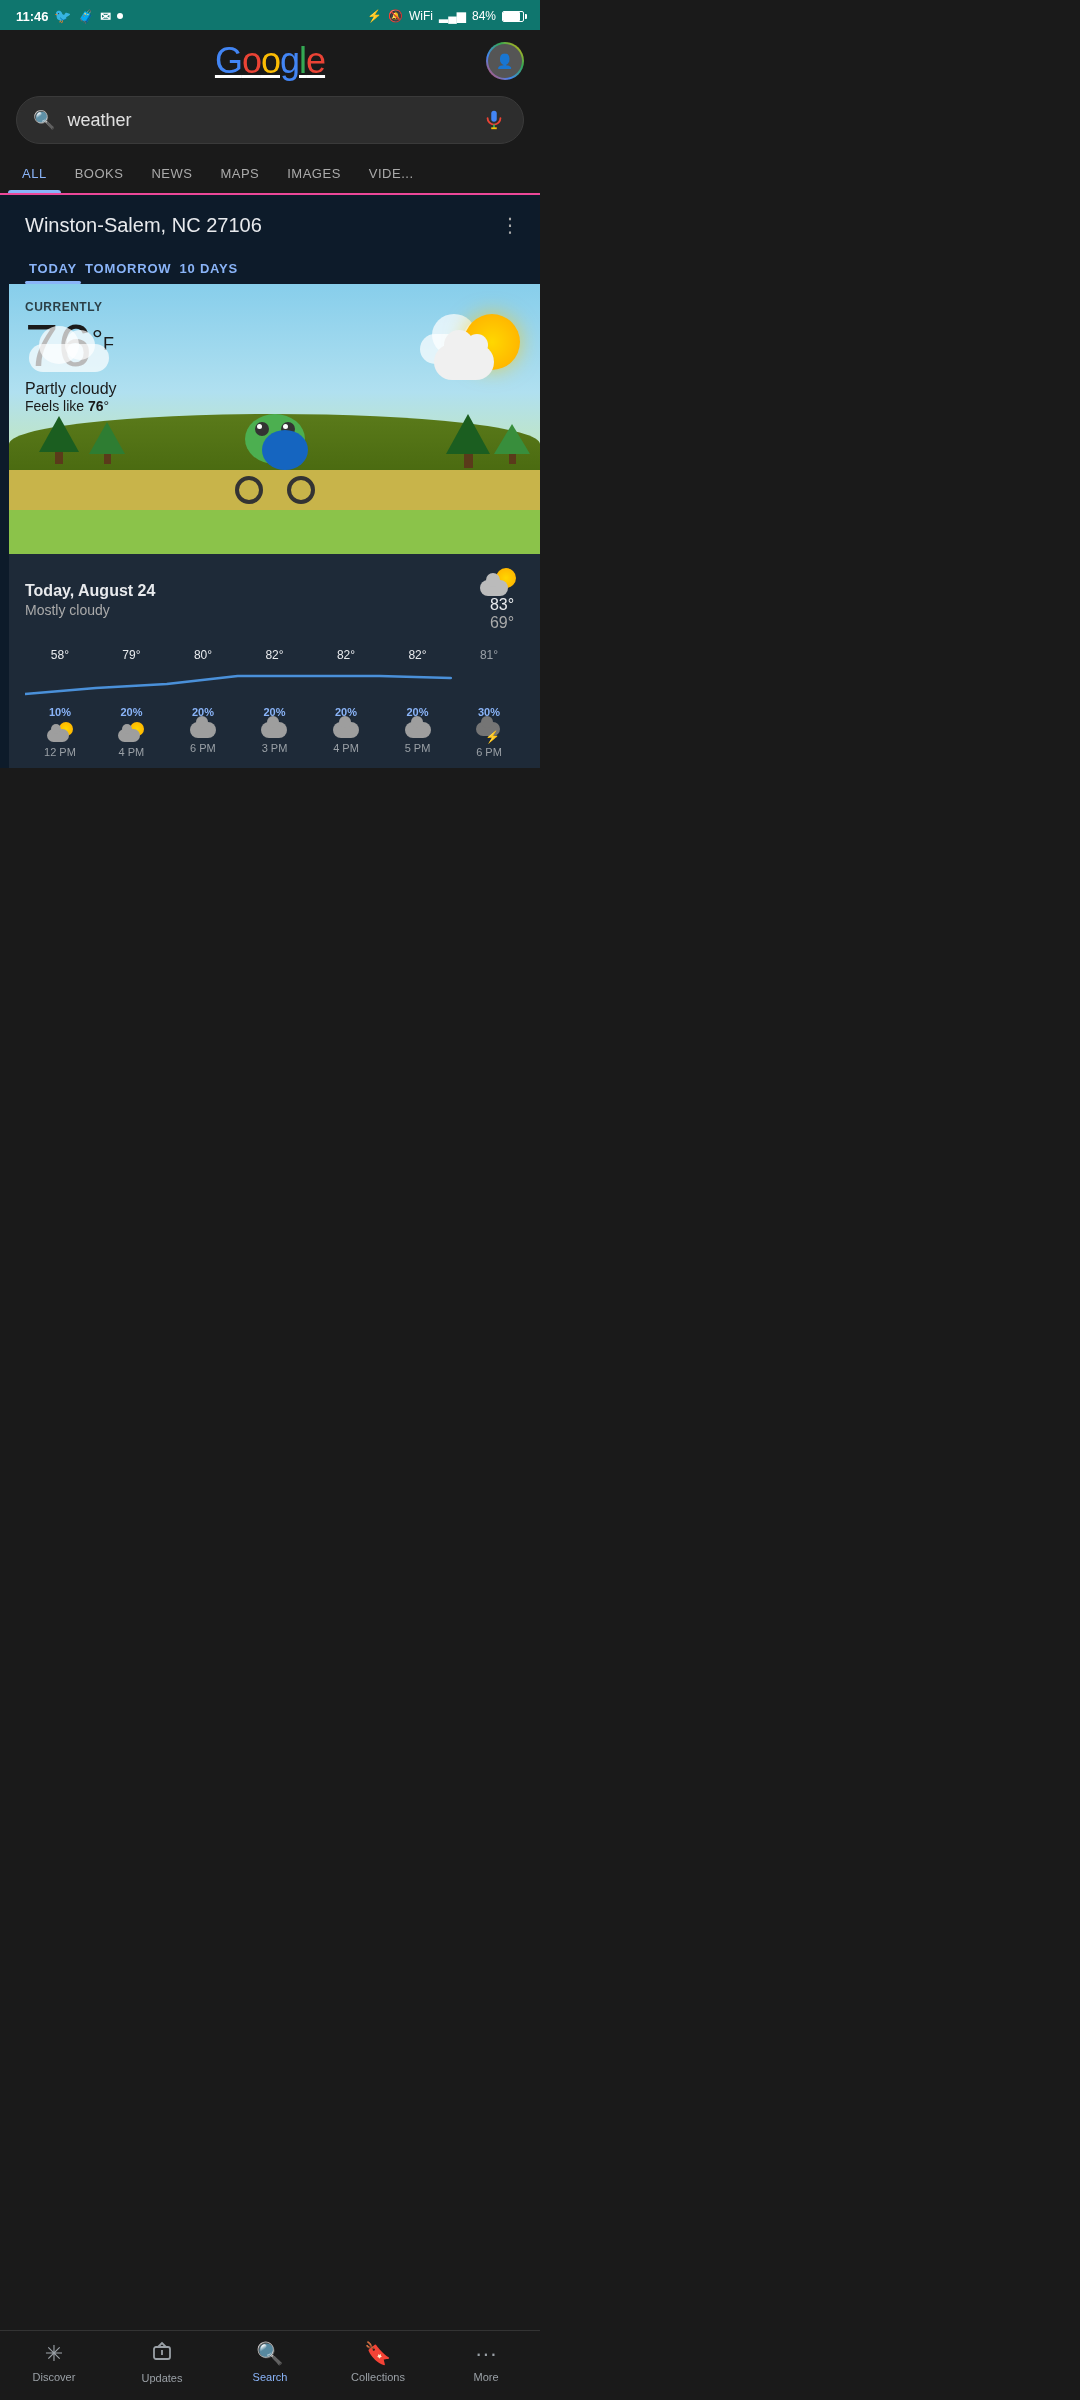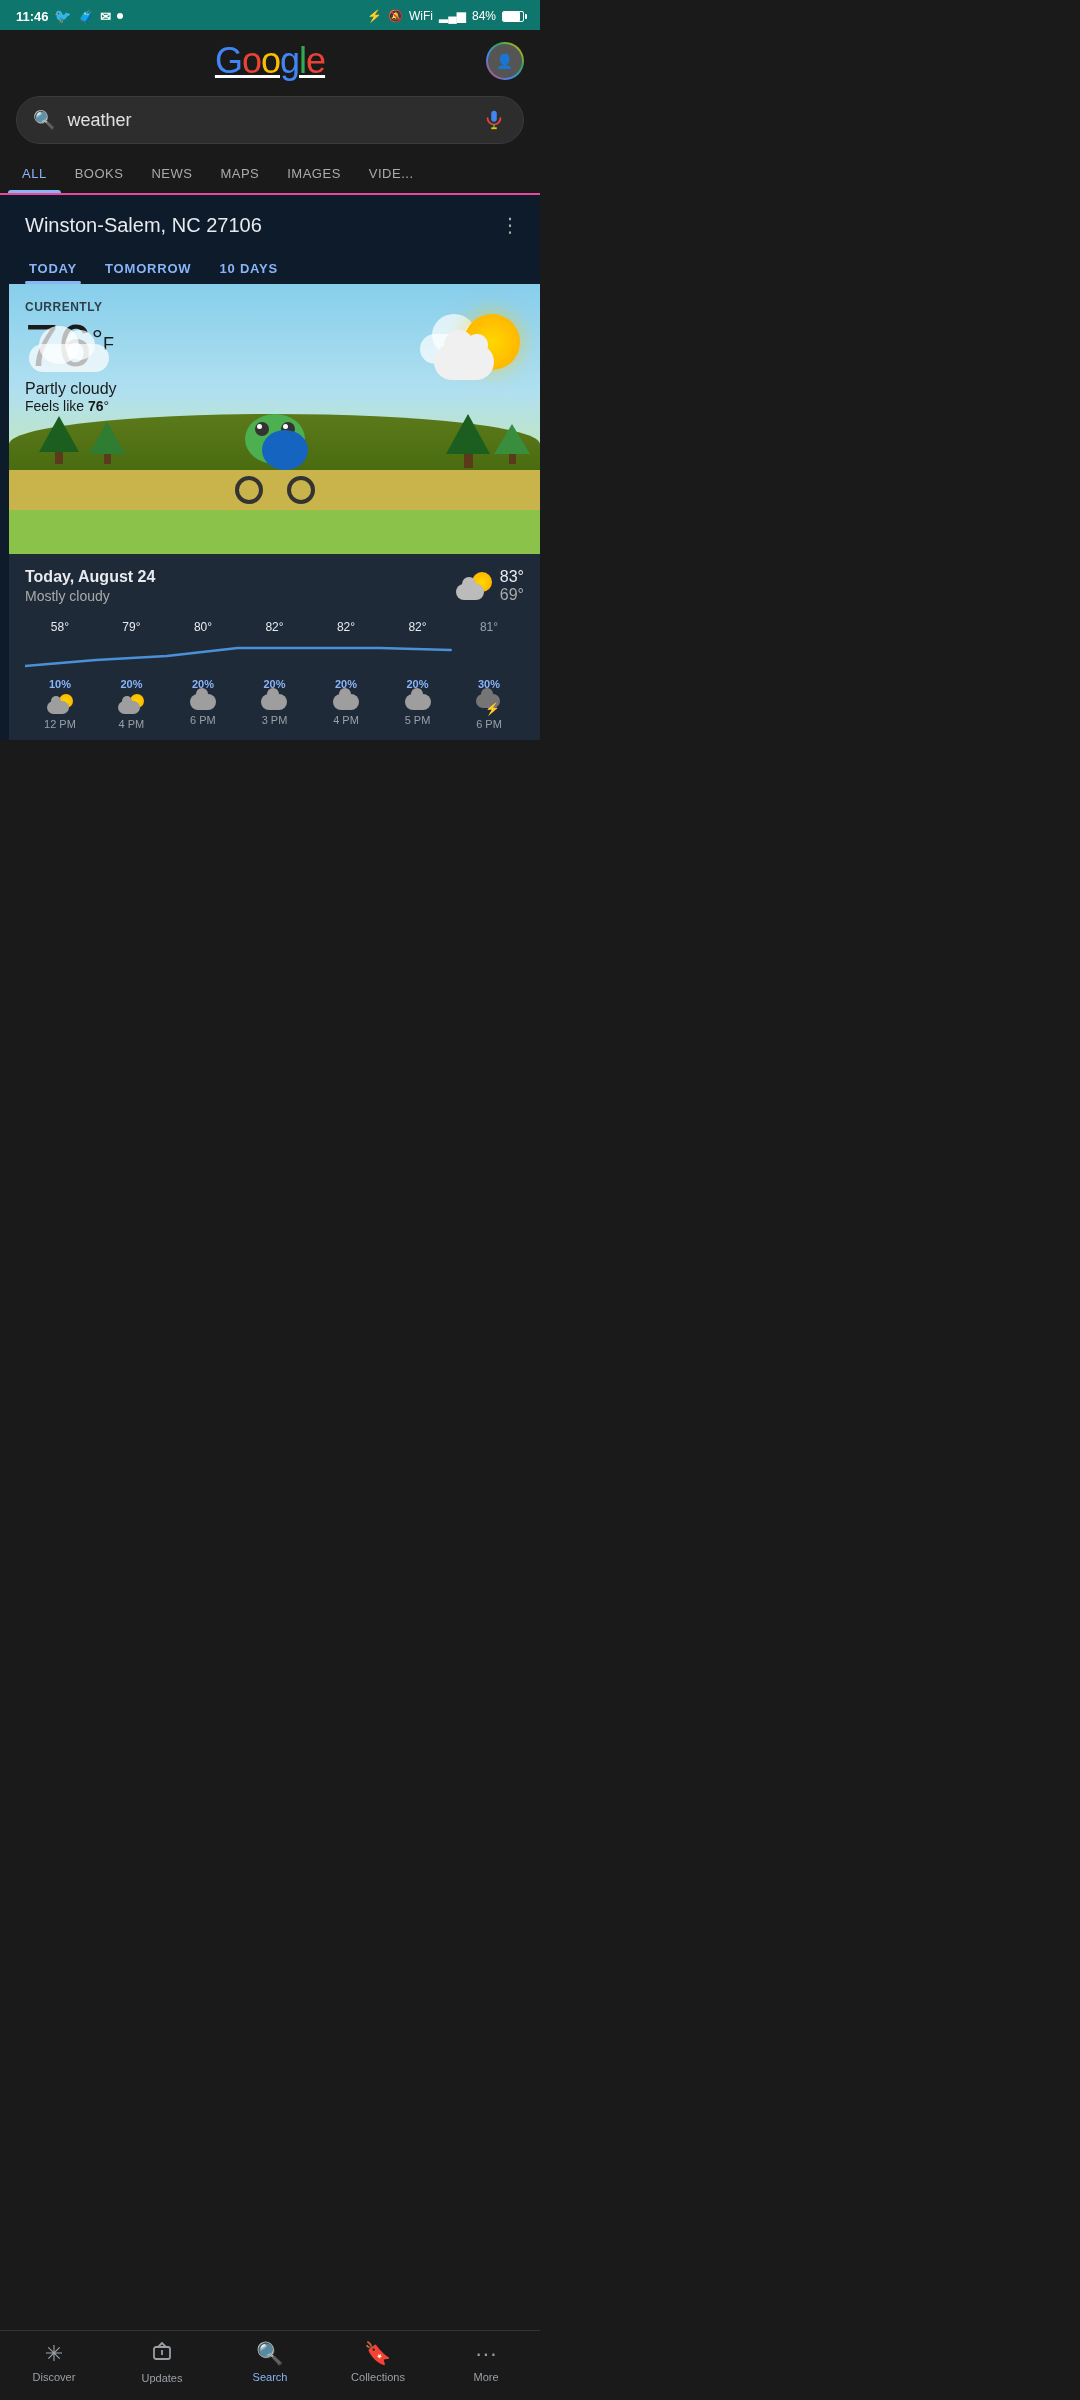--- a/index.html
+++ b/index.html
@@ -190,21 +190,20 @@
       color: #aaa;
       cursor: pointer;
       padding: 4px;
     }
 
     
     .weather-tabs {
       display: flex;
       padding: 4px 16px 0;
       background: #0d1b2a;
-      gap: 20px;
     }
     .weather-tab {
       font-size: 13px;
       font-weight: 600;
       padding: 8px 4px;
       cursor: pointer;
       color: #8ab4f8;
       position: relative;
       letter-spacing: 0.8px;
     }
@@ -741,21 +740,21 @@
         <div class="wheel-r"></div>
       </div>
     </div>
 
     <div class="weather-details">
       <div class="today-summary">
         <div>
           <div class="today-date">Today, August 24</div>
           <div class="today-condition">Mostly cloudy</div>
         </div>
-        <div style="display:flex;align-items:center;">
+        <div style="display:flex;align-items:center;flex-direction:column;">
           <div class="partly-cloud-small">
             <div class="pc-sun"></div>
             <div class="pc-cloud"></div>
           </div>
           <div class="today-temps">
             <div class="temp-high">83°</div>
             <div class="temp-low">69°</div>
           </div>
         </div>
       </div>

